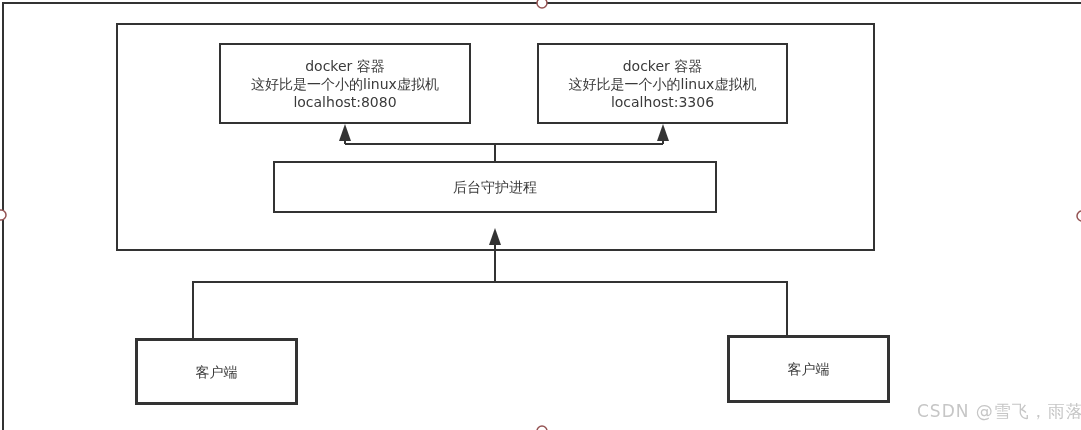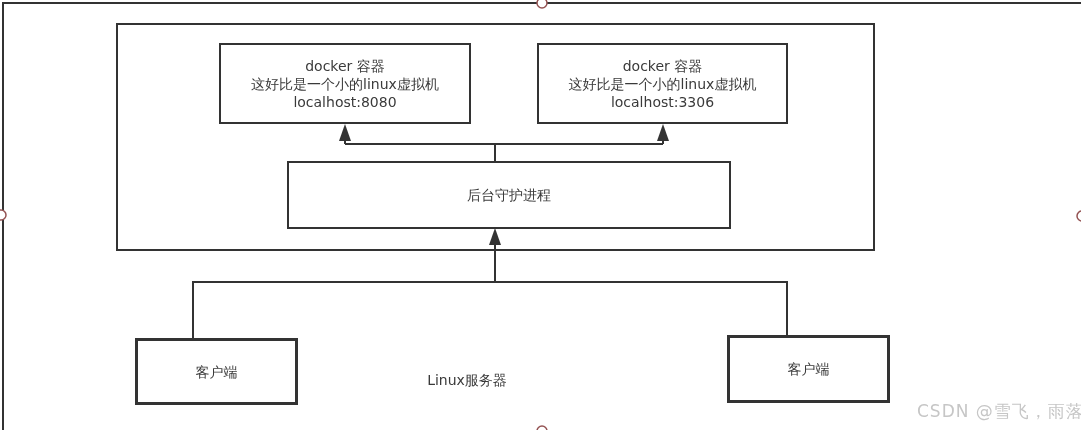--- a/index.html
+++ b/index.html
@@ -25,21 +25,21 @@
   .shape .line{display:block;line-height:18px;font-size:14px;white-space:nowrap;}
   
   #outer-rect{
     position:absolute;left:2px;top:2px;width:1081px;height:430px;
     border-top:2px solid #333333;border-left:2px solid #333333;
     box-sizing:border-box;background:transparent;
   }
   #inner-rect{left:116px;top:23px;width:759px;height:228px;background:transparent;}
   #docker-box-1{left:219px;top:43px;width:252px;height:81px;}
   #docker-box-2{left:537px;top:43px;width:251px;height:81px;}
-  #daemon-box{left:287px;top:161px;width:444px;height:68px;}
+  #daemon-box{left:273px;top:161px;width:444px;height:52px;}
   .client-box{border-width:3px;font-size:14px;margin-left:22px;}
   #client-box-left{left:113px;top:338px;width:163px;height:67px;}
   #client-box-right{left:705px;top:335px;width:163px;height:68px;}
   #server-label{
     position:absolute;left:397px;top:371px;width:140px;
     text-align:center;font-size:14px;line-height:18px;
   }
   #watermark{
     position:absolute;left:886px;top:400px;width:190px;
     font-size:17px;letter-spacing:1px;
@@ -89,17 +89,16 @@
     <span class="line">后台守护进程</span>
   </div>
 
   <div id="client-box-left" class="shape client-box">
     <span class="line">客户端</span>
   </div>
   <div id="client-box-right" class="shape client-box">
     <span class="line">客户端</span>
   </div>
 
-  <div id="server-label">Linux服务器</div>
 
   <div id="watermark">CSDN @雪飞，雨落</div>
 
 </div>
 
 </body></html>

